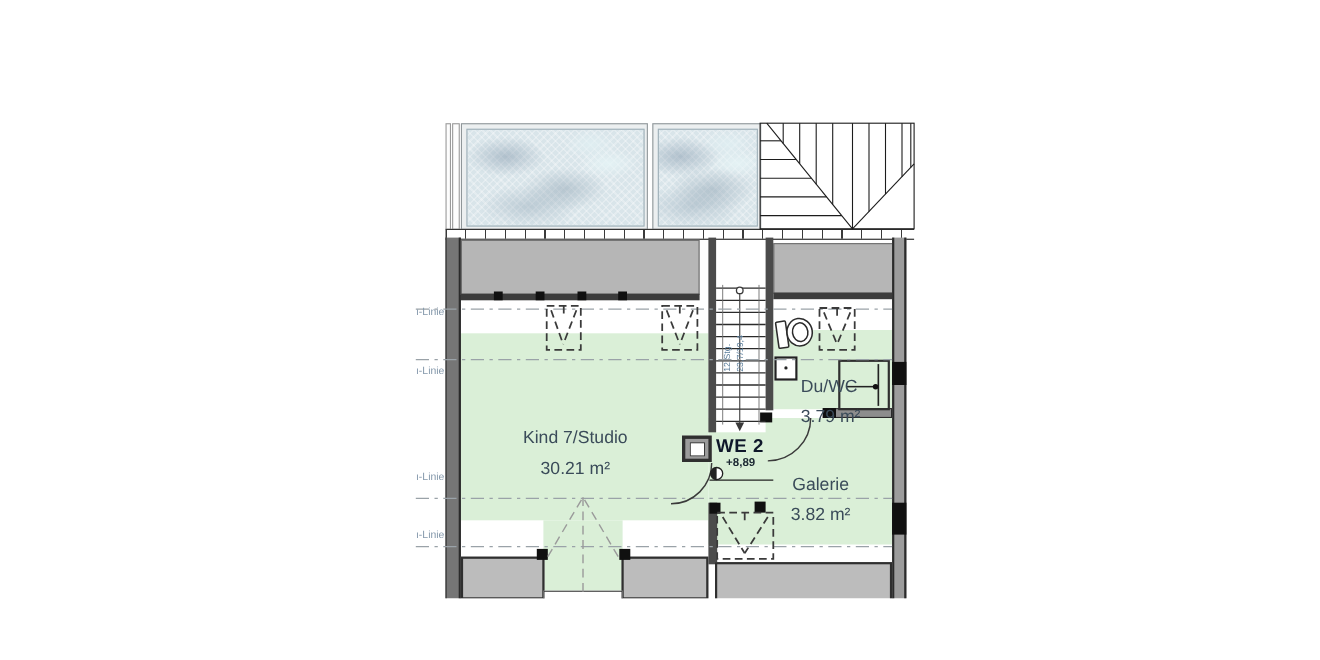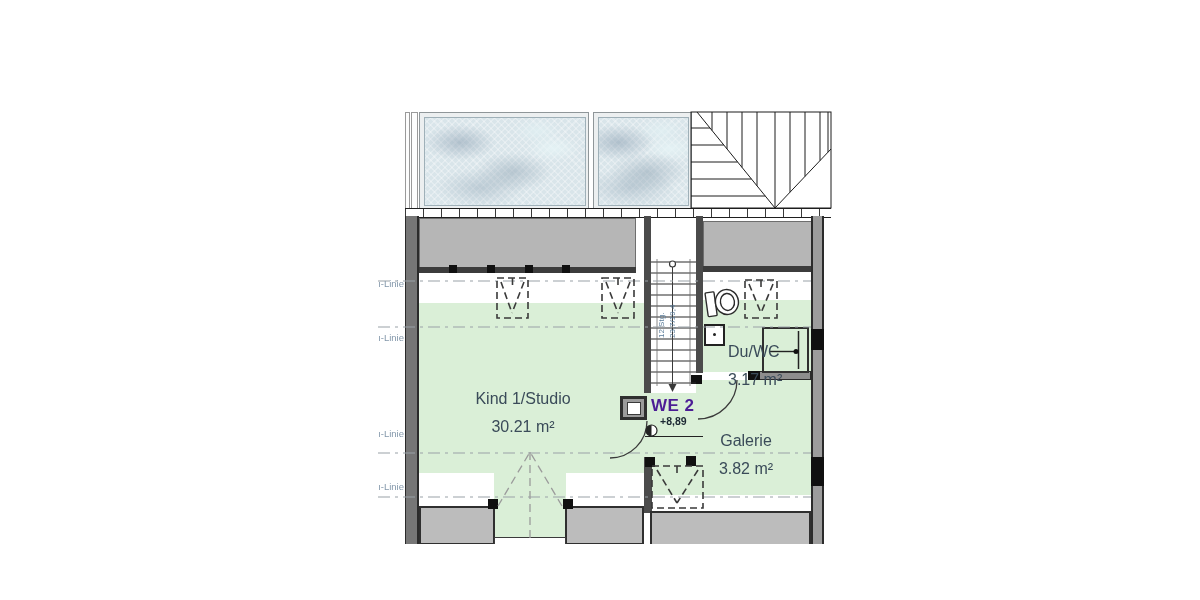--- a/index.html
+++ b/index.html
@@ -37,21 +37,21 @@
   .chimney{background:#9b9b9b;border:3px solid #2f2f2f;}
   .chimney .core{position:absolute;left:4px;top:3px;width:12px;height:11px;background:#fff;border:1px solid #3a3a3a;}
   .shower{border:2px solid #2f2f2f;}
   .washbasin{background:#fff;border:2px solid #222;}
   .washbasin .dot{position:absolute;left:7px;top:7px;width:3px;height:3px;background:#222;border-radius:50%;}
   .stair-exit{background:#ffffff;}
   
   .linie-label{color:#8498ab;font-size:9.5px;text-align:right;white-space:nowrap;}
   .room-label{color:#3a4b59;font-size:16px;line-height:14px;white-space:pre-line;}
   .center{text-align:center;}
-  .unit-label{color:#4c1d95;font-size:17px;font-weight:bold;letter-spacing:.5px;white-space:nowrap;}
+  .unit-label{color:#0f172a;font-size:17px;font-weight:bold;letter-spacing:.5px;white-space:nowrap;}
   .level-label{color:#1c2833;font-size:10.5px;font-weight:bold;white-space:nowrap;}
   svg text.stair-txt{fill:#5c7e9b;font-size:8px;font-family:"Liberation Sans",sans-serif;}
   #overlay{position:absolute;left:0;top:0;pointer-events:none;}
 </style>
 </head>
 <body>
 
 <div id="canvas">
 
   <div class="abs frame-strip" style="left:405px;top:112px;width:5px;height:97px;"></div>
@@ -229,27 +229,27 @@
       <line x1="645" y1="436.5" x2="703" y2="436.5" stroke="#222" stroke-width="1"></line>
     </g>
   </svg>
 
   <div class="abs linie-label" style="left:358px;top:278px;width:46px;">ı-Linie</div>
   <div class="abs linie-label" style="left:358px;top:332px;width:46px;">ı-Linie</div>
   <div class="abs linie-label" style="left:358px;top:428px;width:46px;">ı-Linie</div>
   <div class="abs linie-label" style="left:358px;top:481px;width:46px;">ı-Linie</div>
 
   <div class="abs room-label center" style="left:460px;top:378px;width:126px;">
-    <div>Kind 1/Studio</div>
+    <div>Kind 7/Studio</div>
     <div>30.21 m²</div>
   </div>
 
   <div class="abs room-label" style="left:728px;top:331px;width:64px;">
     <div>Du/WC</div>
-    <div>3.17 m²</div>
+    <div>3.79 m²</div>
   </div>
 
   <div class="abs room-label center" style="left:706px;top:420px;width:80px;">
     <div>Galerie</div>
     <div>3.82 m²</div>
   </div>
 
   <div class="abs unit-label" style="left:651px;top:396px;">WE 2</div>
   <div class="abs level-label" style="left:660px;top:415px;">+8,89</div>
 

